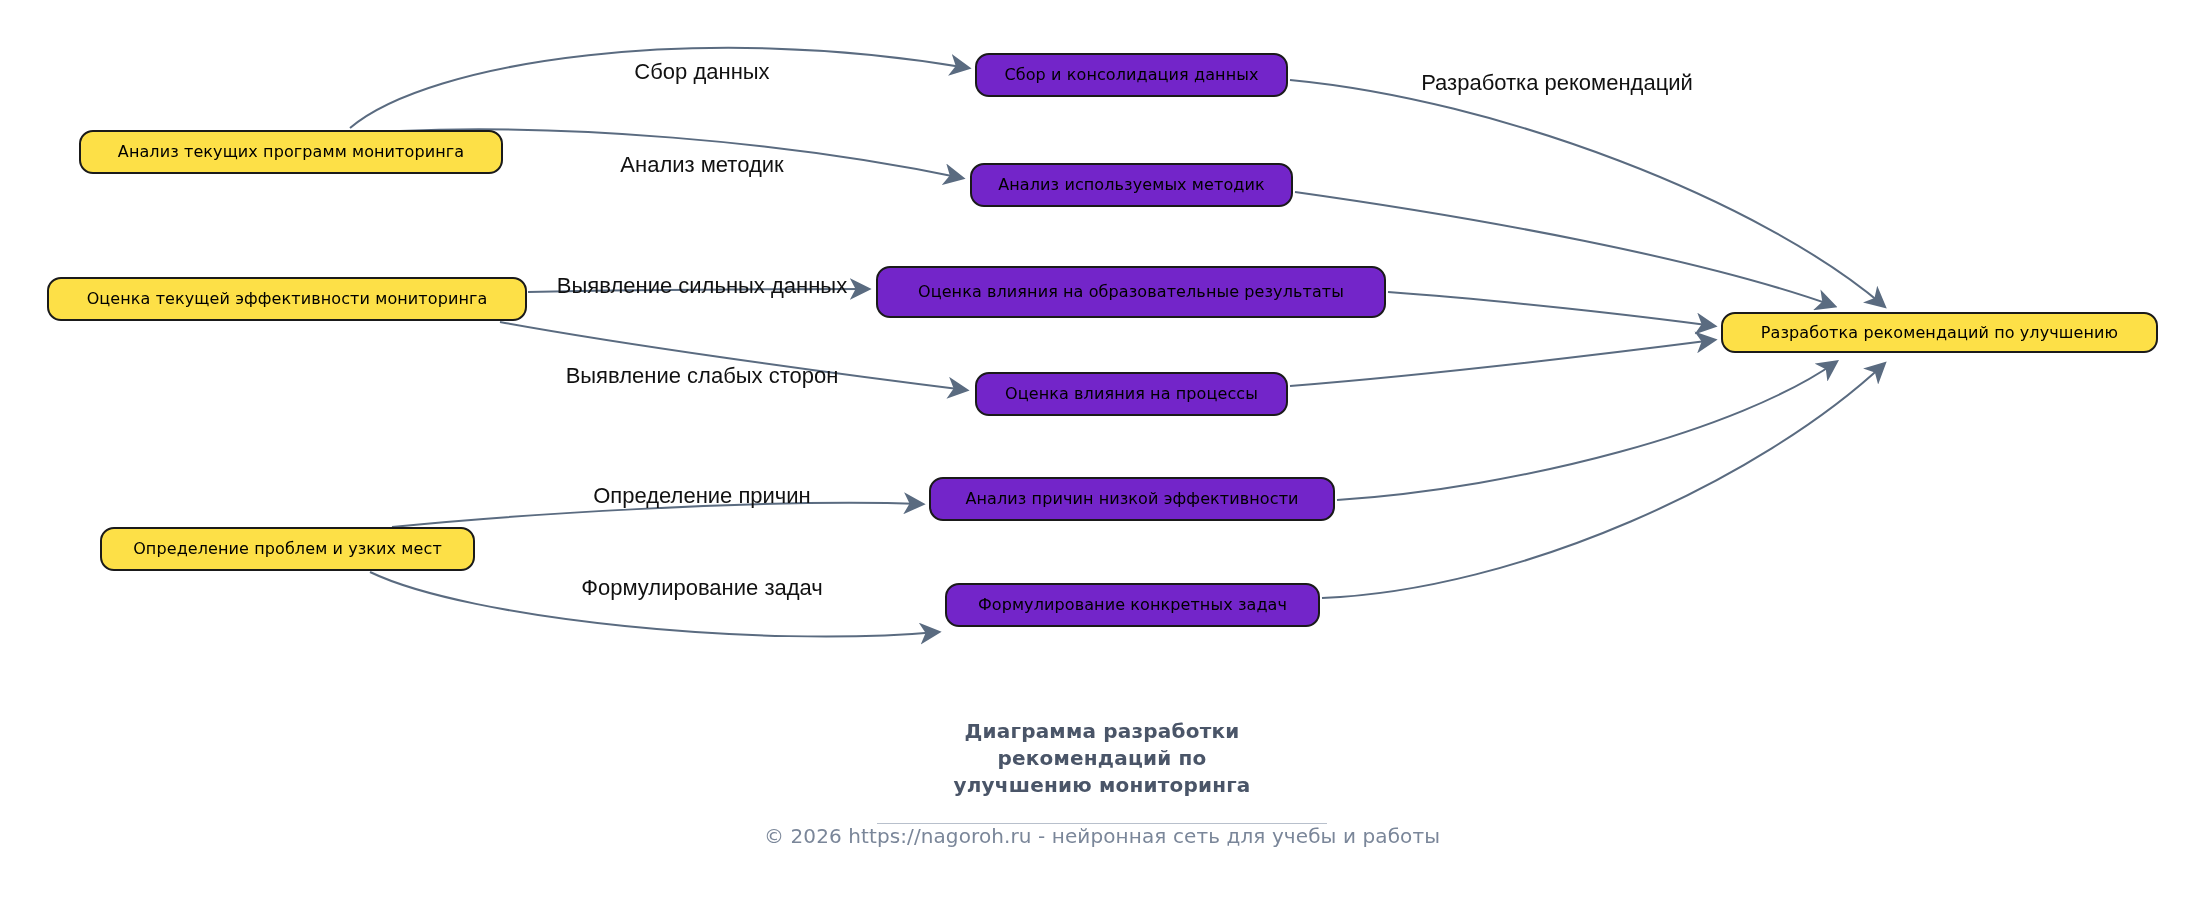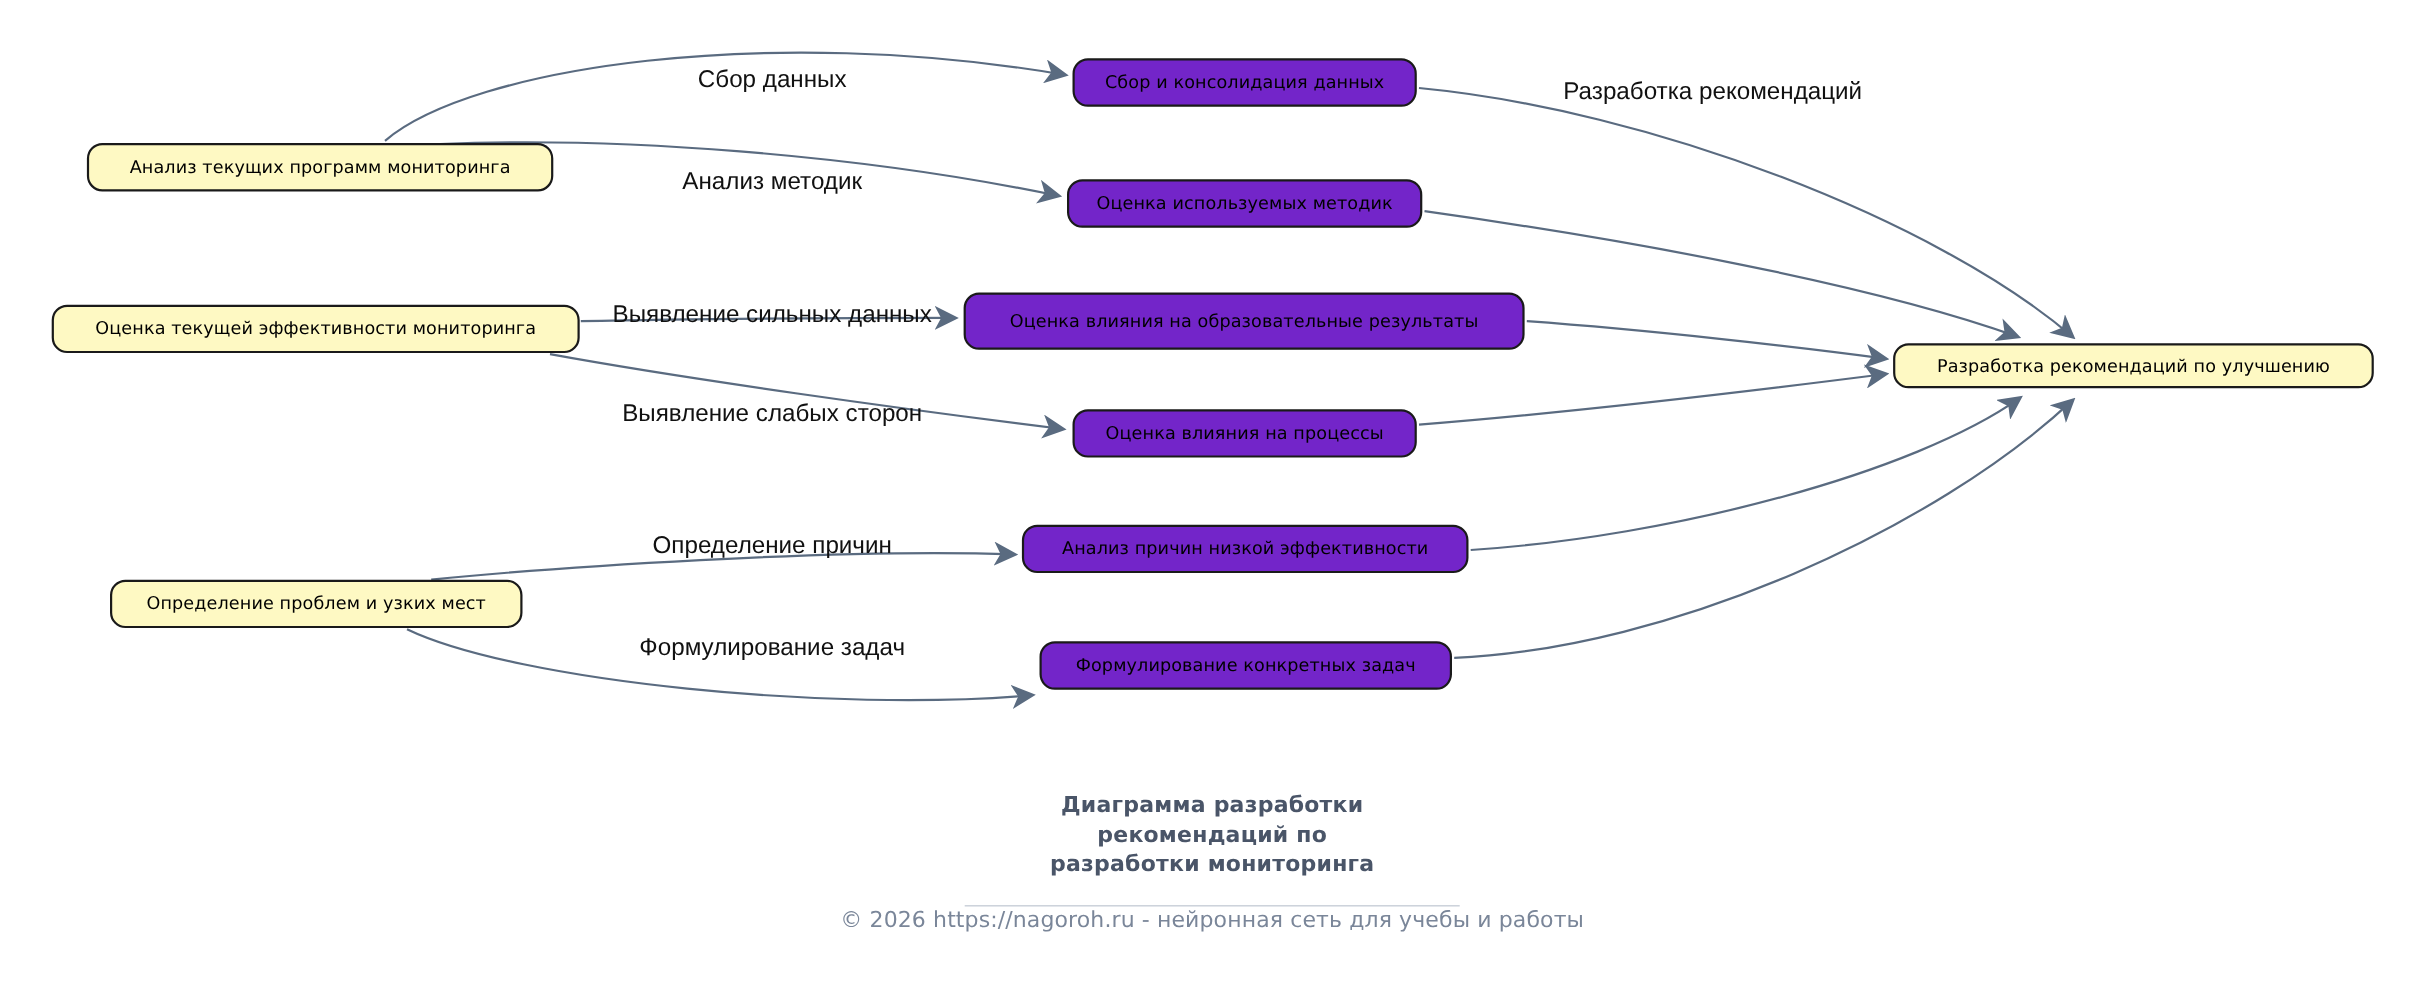--- a/index.html
+++ b/index.html
@@ -36,21 +36,21 @@
     border-radius: 14px;
     font-family: "DejaVu Sans", "Liberation Sans", sans-serif;
     font-size: 16px;
     color: #000000;
     white-space: nowrap;
     padding: 0 16px;
     line-height: 1;
     letter-spacing: 0.1px;
   }
   .node.green {
-    background: #fef9c3;
+    background: #fde047;
   }
   .node.purple {
     background: #7325c9;
   }
   .edge-label {
     position: absolute;
     font-family: Liberation Sans, sans-serif;
     font-size: 22px;
     color: #111111;
     white-space: nowrap;
@@ -124,21 +124,21 @@
 
   <div class="node green" style="left:100px; top:527px; width:375px; height:44px;">
     <span>Определение проблем и узких мест</span>
   </div>
 
   <div class="node purple" style="left:975px; top:53px; width:313px; height:44px;">
     <span>Сбор и консолидация данных</span>
   </div>
 
   <div class="node purple" style="left:970px; top:163px; width:323px; height:44px;">
-    <span>Оценка используемых методик</span>
+    <span>Анализ используемых методик</span>
   </div>
 
   <div class="node purple" style="left:876px; top:266px; width:510px; height:52px;">
     <span>Оценка влияния на образовательные результаты</span>
   </div>
 
   <div class="node purple" style="left:975px; top:372px; width:313px; height:44px;">
     <span>Оценка влияния на процессы</span>
   </div>
 
@@ -165,19 +165,19 @@
   <div class="edge-label" style="left:702px; top:376px;">Выявление слабых сторон</div>
 
   <div class="edge-label" style="left:702px; top:496px;">Определение причин</div>
 
   <div class="edge-label" style="left:702px; top:588px;">Формулирование задач</div>
 
   <div id="footer">
     <div id="diagram-title">
       <span>Диаграмма разработки рекомендаций по</span>
       <br>
-      <span>разработки мониторинга</span>
+      <span>улучшению мониторинга</span>
     </div>
     <div id="title-rule"></div>
     <div id="copyright">© 2026 https://nagoroh.ru - нейронная сеть для учебы и работы</div>
   </div>
 
 </div>
 
 </body></html>

